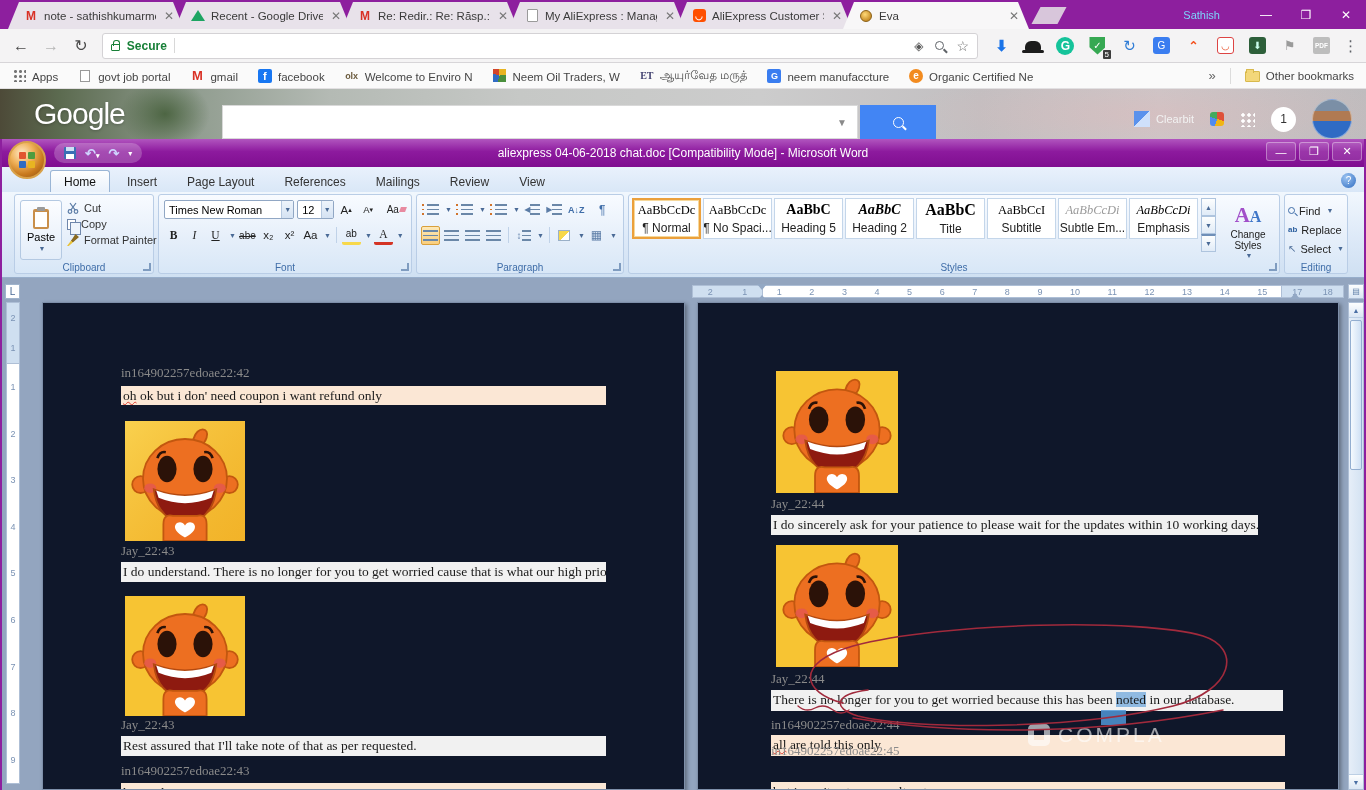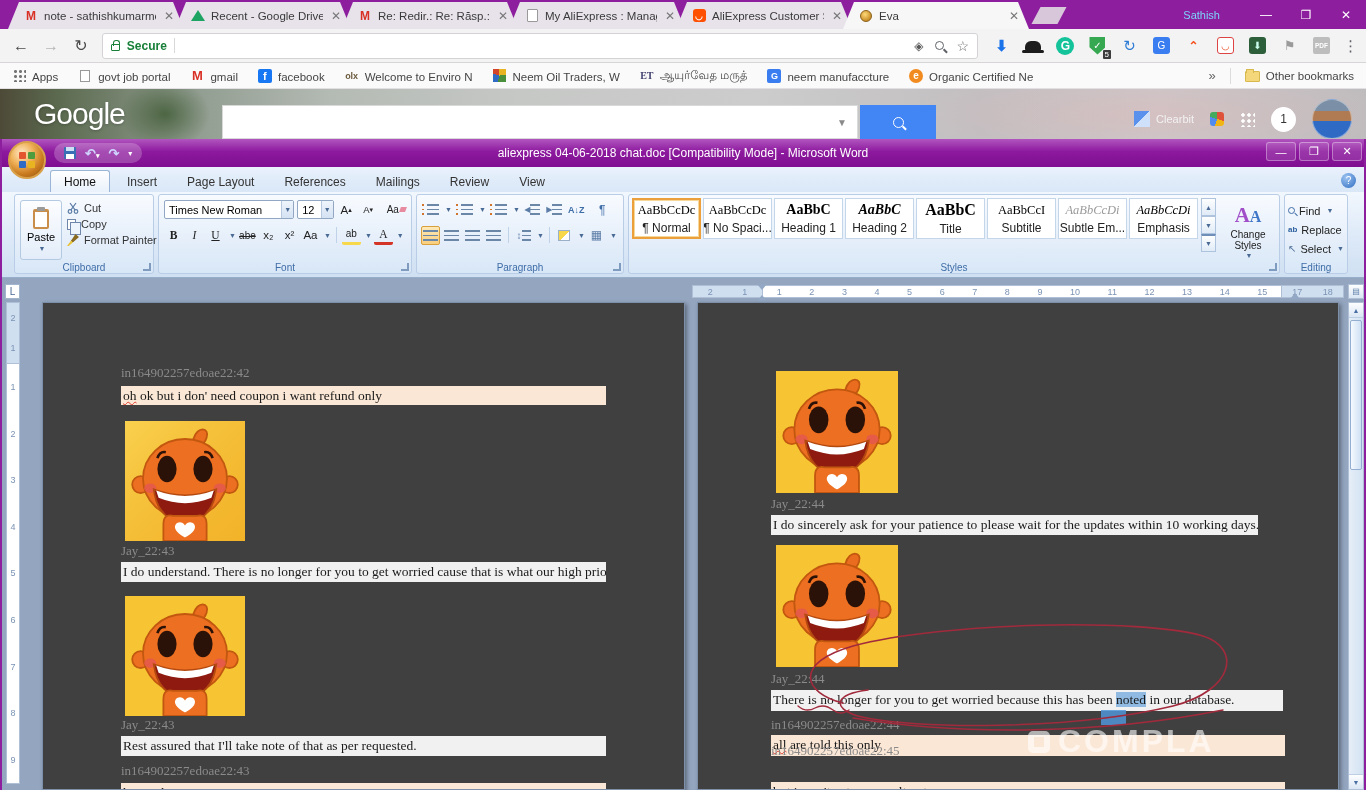--- a/index.html
+++ b/index.html
@@ -186,33 +186,33 @@
 .ind-right{left:598px;bottom:0;border-left:5px solid transparent;border-right:5px solid transparent;border-bottom:6px solid #93a8c4}
 .ruler-toggle{position:absolute;left:1346px;top:6px;width:16px;height:15px;background:linear-gradient(#fdfefe,#dae6f4);border:1px solid #aebfd6;display:flex;align-items:center;justify-content:center;font-size:8px;color:#5b7ca6}
 .vruler{position:absolute;left:4px;top:24px;width:14px;height:486px;font-size:9px;color:#7b93b4}
 .vr-pre{height:62px;background:#cfdff0;border:1px solid #aebfd6;display:flex;flex-direction:column;justify-content:space-around;align-items:center}
 .vr-main{height:420px;background:#fff;border:1px solid #aebfd6;border-top:none;display:flex;flex-direction:column;justify-content:space-around;align-items:center}
 .vscroll{position:absolute;left:1346px;top:24px;width:16px;height:488px;background:linear-gradient(to right,#e6eef8,#d3e2f2);border:1px solid #aebfd6}
 .vs-up,.vs-down{position:absolute;left:0;width:100%;height:15px;display:flex;align-items:center;justify-content:center;font-size:7px;color:#4a6fa5;background:linear-gradient(#fdfefe,#dae6f4)}
 .vs-up{top:0;border-bottom:1px solid #bccfe4}
 .vs-down{bottom:0;border-top:1px solid #bccfe4}
 .vs-thumb{position:absolute;left:1px;right:1px;top:17px;height:150px;background:linear-gradient(to right,#f5fafe,#cfe0f4);border:1px solid #93aed0;border-radius:2px}
-.page{position:absolute;top:24px;height:488px;background:#404040;border:1px solid #7e8fa9;box-shadow:2px 2px 4px rgba(0,0,0,.35);overflow:hidden}
+.page{position:absolute;top:24px;height:488px;background:#0f172a;border:1px solid #7e8fa9;box-shadow:2px 2px 4px rgba(0,0,0,.35);overflow:hidden}
 .page-left{left:40px;width:643px}
 .page-right{left:695px;width:642px}
 .meta{position:absolute;font-family:"Liberation Serif",serif;font-size:13px;color:#8a8a8a;white-space:nowrap}
 .msg{position:absolute;font-family:"Liberation Serif",serif;font-size:13.5px;color:#1a1a1a;line-height:19px;padding-left:2px;white-space:nowrap;overflow:hidden}
 .msg.peach{background:#fbe7d5}
 .msg.gray{background:#f1f1f1}
 .sq{text-decoration:underline;text-decoration-style:wavy;text-decoration-color:#e03c2f;text-decoration-thickness:1px}
 .selword{background:rgba(80,150,215,.6)}
 .selblock{position:absolute;background:rgba(80,150,215,.85)}
 .avatar{position:absolute;display:block}
 .annot{position:absolute;pointer-events:none;z-index:6}
-.watermark{position:absolute;display:flex;align-items:center;gap:8px;z-index:5;color:rgba(255,255,255,.6);font-size:32px;font-weight:bold;letter-spacing:3px}
+.watermark{position:absolute;display:flex;align-items:center;gap:8px;z-index:5;color:rgba(255,255,255,.6);font-size:21px;font-weight:normal;letter-spacing:3px}
 .wm-icon{width:22px;height:22px;border:6px solid rgba(255,255,255,.6);border-radius:5px}
 </style>
 </head>
 <body>
 
 <div class="stage">
 
   <div class="tabbar">
     <div class="tab">
       <span class="favicon fav-gmail">M</span>
@@ -550,21 +550,21 @@
         <div class="sitem active">
             <span class="sprev">AaBbCcDc</span>
             <span class="sname">¶ Normal</span>
           </div>
         <div class="sitem">
             <span class="sprev">AaBbCcDc</span>
             <span class="sname">¶ No Spaci...</span>
           </div>
         <div class="sitem">
             <span class="sprev sp-h">AaBbC</span>
-            <span class="sname">Heading 1</span>
+            <span class="sname">Heading 5</span>
           </div>
         <div class="sitem">
             <span class="sprev sp-h sp-em">AaBbC</span>
             <span class="sname">Heading 2</span>
           </div>
         <div class="sitem">
             <span class="sprev sp-title">AaBbC</span>
             <span class="sname">Title</span>
           </div>
         <div class="sitem">

